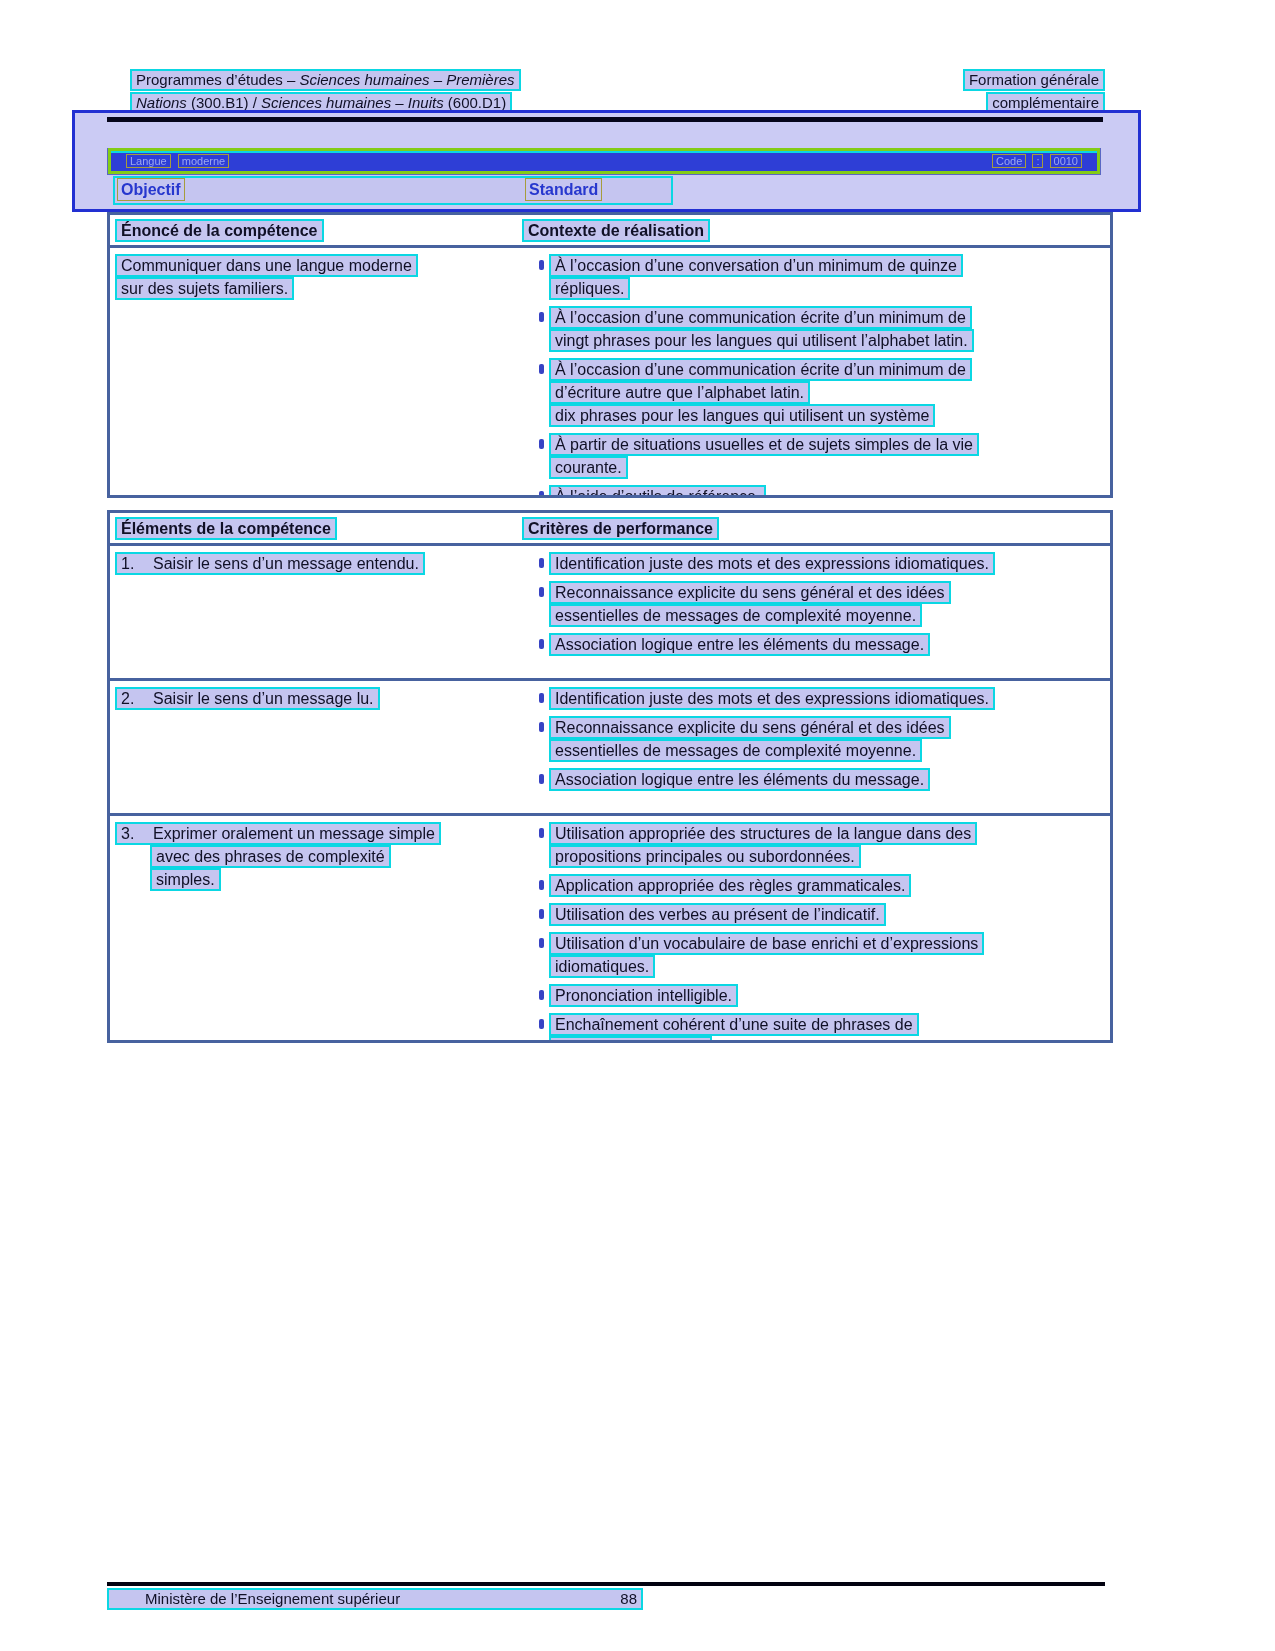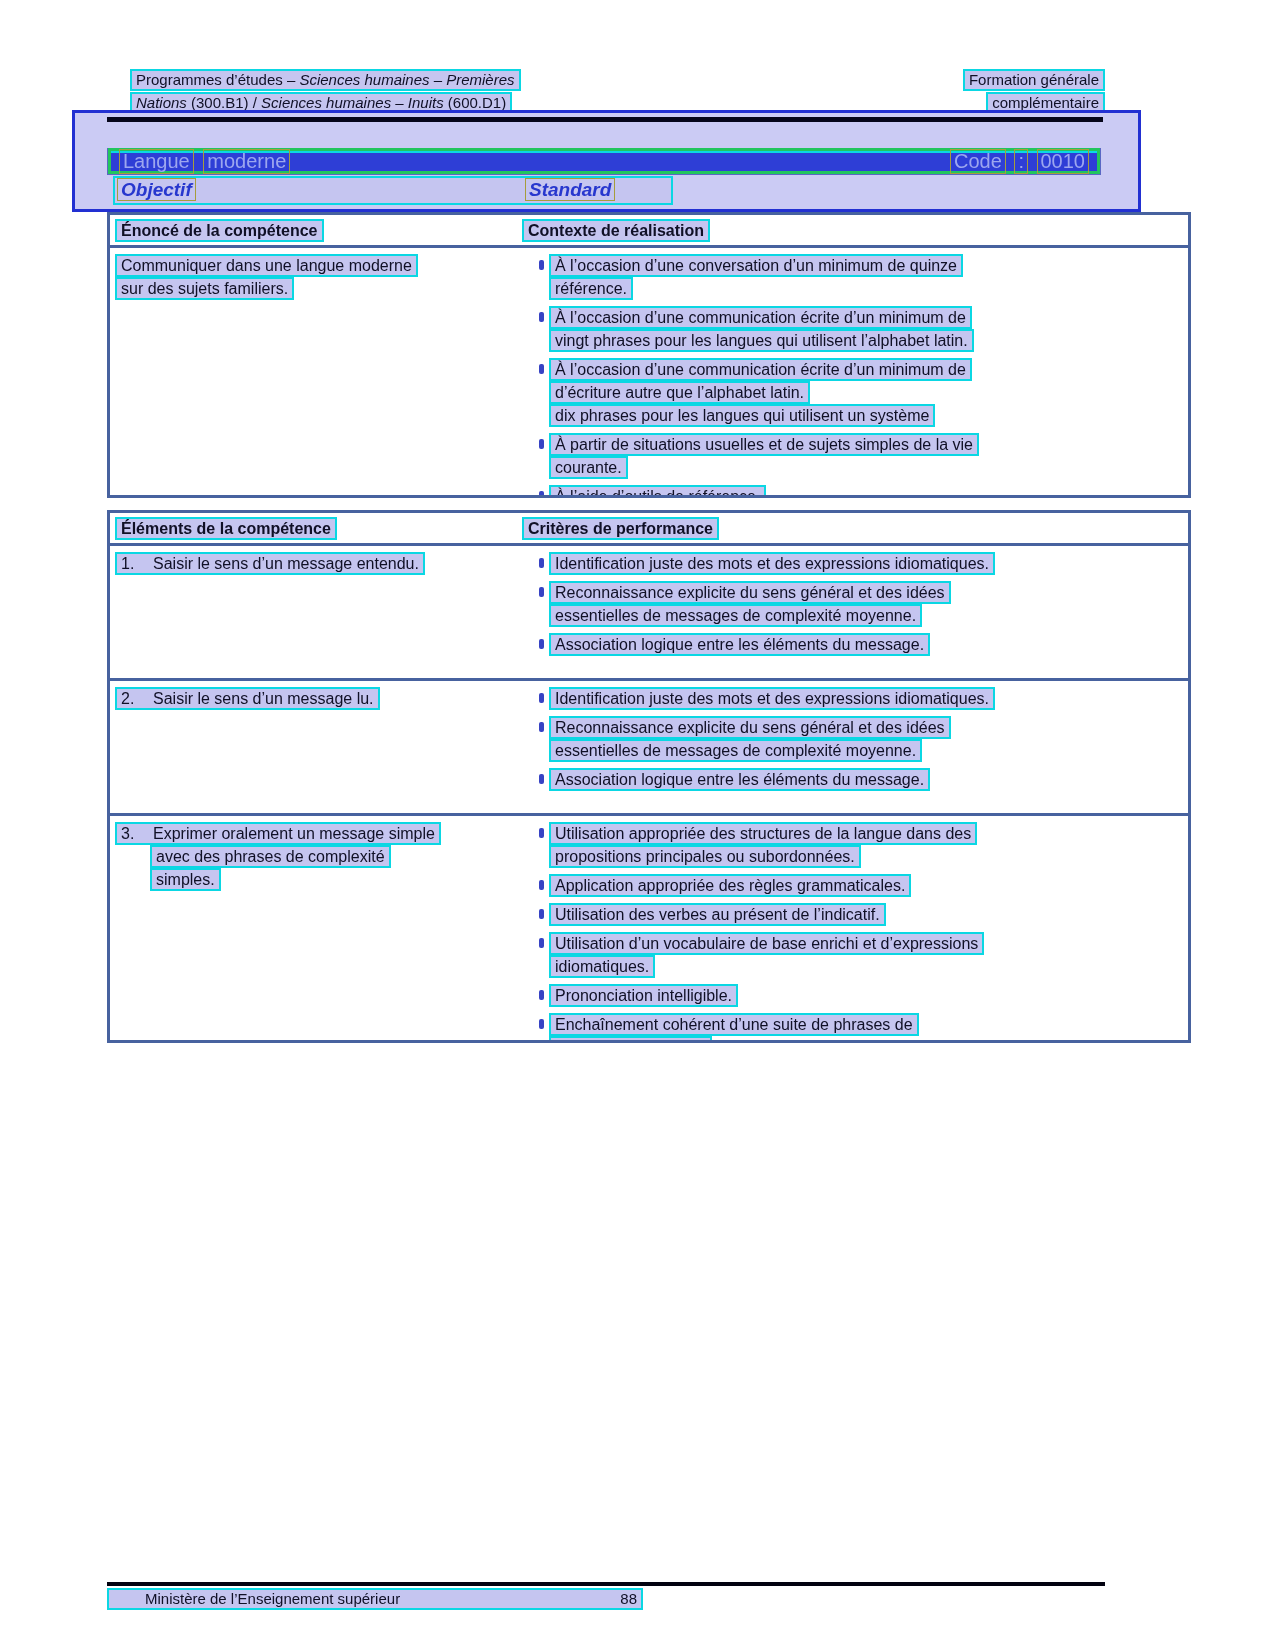--- a/index.html
+++ b/index.html
@@ -21,39 +21,39 @@
   .wb{display:inline-block;border:1px solid #a69d3c;padding:0 3px;}
   
   .page-header{position:absolute;left:107px;top:69px;width:998px;display:flex;justify-content:space-between;}
   .page-header .right{text-align:right;}
   .page-header .ln{margin-bottom:1px;padding-left:23px;}
   
   .panel{position:absolute;left:72px;top:110px;width:1063px;height:96px;background:#cbcbf4;border:3px solid #2230d2;}
   .black-rule{position:absolute;left:32px;top:4px;width:996px;height:5px;background:#05051a;}
   .titlebar{position:absolute;left:32px;top:35px;width:994px;height:27px;background:#5a68c4;}
   .titlebar-red{
-    position:absolute;left:1px;right:1px;top:0;bottom:1px;border:3px solid #22c55e;background:#2e3ed6;
+    position:absolute;left:1px;right:1px;top:0;bottom:1px;border:3px solid #84cc16;background:#2e3ed6;
     box-shadow:inset 0 2px 0 #0bd7e3;
-    display:flex;align-items:center;justify-content:space-between;padding:0 8px;
-    color:#9ca6ef;font-size:20px;
+    display:flex;align-items:center;justify-content:space-between;padding:0 15px;
+    color:#9ca6ef;font-size:11px;
   }
   .tb-words .wb{margin-right:4px;}
   .tb-code .wb{margin-left:3px;}
   .objrow{
     position:absolute;left:38px;top:63px;width:556px;height:25px;
     background:#c5c5f0;border:2px solid #0bd7e3;
   }
   .objrow .wb{
-    position:absolute;top:0;font-weight:bold;font-style:italic;font-size:19px;
+    position:absolute;top:0;font-weight:bold;font-size:16px;
     color:#2737ce;line-height:21px;
   }
   .objrow .o1{left:2px;}
   .objrow .o2{left:410px;}
   
-  .dtable{position:absolute;left:107px;width:1084px;background:#ffffff;border:3px solid #47629f;box-sizing:border-box;overflow:hidden;}
+  .dtable{position:absolute;left:107px;width:1006px;background:#ffffff;border:3px solid #47629f;box-sizing:border-box;overflow:hidden;}
   .t1{top:212px;height:286px;}
   .t2{top:510px;height:533px;}
   .thead{display:flex;padding:4px 6px 3px 5px;}
   .trow{display:flex;padding:6px 6px 6px 5px;}
   .c1{width:407px;flex:none;}
   .c2{flex:1;min-width:0;}
   .sep{height:3px;background:#47629f;}
   .bullet{display:flex;margin-bottom:6px;}
   .bullet:last-child{margin-bottom:16px;}
   .dot{width:5px;height:10px;border-radius:2px;background:#3743c4;margin:6px 5px 0 17px;flex:none;}
@@ -109,21 +109,21 @@
   <div class="trow">
     <div class="c1">
       <div class="ln"><span class="hl">Communiquer dans une langue moderne</span></div>
       <div class="ln"><span class="hl">sur des sujets familiers.</span></div>
     </div>
     <div class="c2">
       <div class="bullet">
         <span class="dot"></span>
         <span class="btext">
           <span class="ln"><span class="hl">À l’occasion d’une conversation d’un minimum de quinze</span></span>
-          <span class="ln"><span class="hl">référence.</span></span>
+          <span class="ln"><span class="hl">répliques.</span></span>
         </span>
       </div>
       <div class="bullet">
         <span class="dot"></span>
         <span class="btext">
           <span class="ln"><span class="hl">À l’occasion d’une communication écrite d’un minimum de</span></span>
           <span class="ln"><span class="hl">vingt phrases pour les langues qui utilisent l’alphabet latin.</span></span>
         </span>
       </div>
       <div class="bullet">

